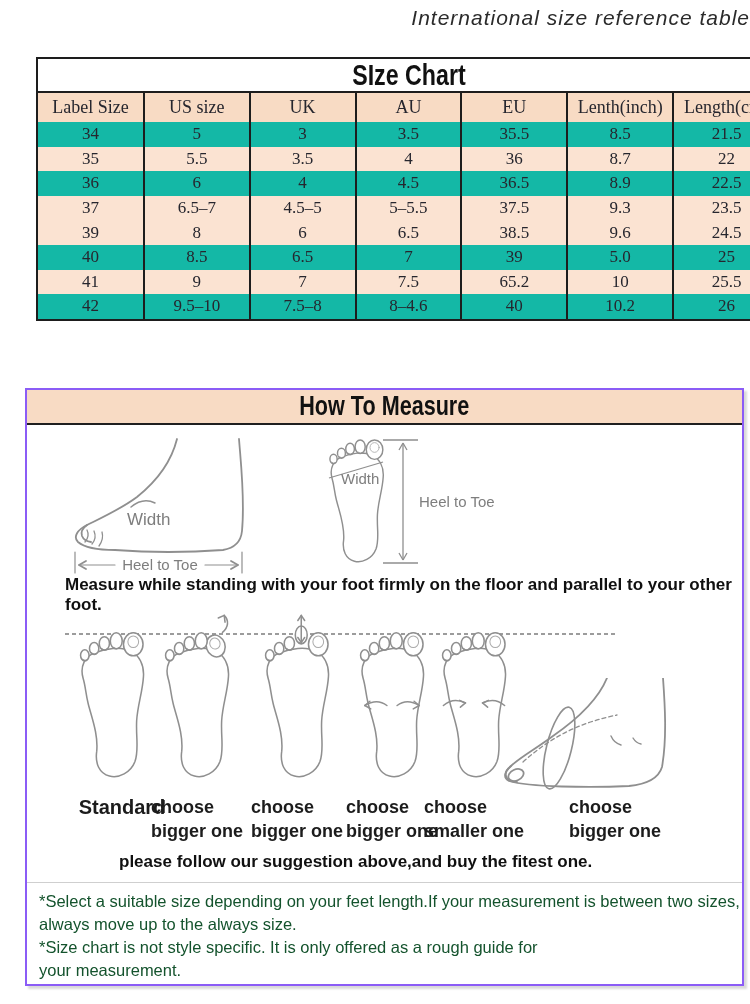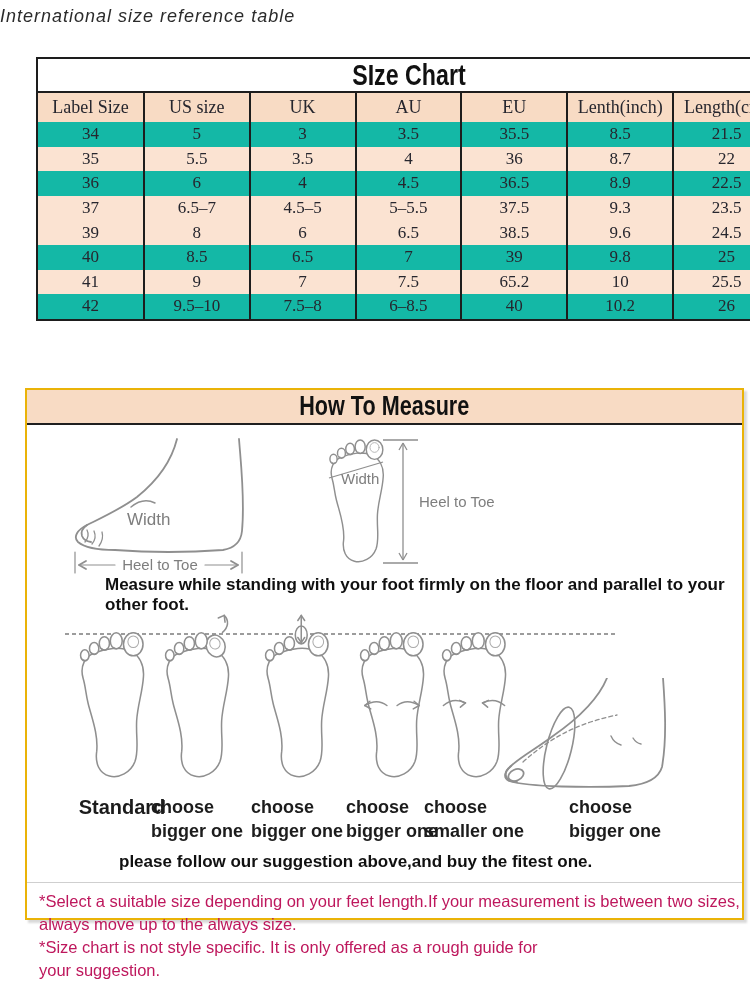--- a/index.html
+++ b/index.html
@@ -1,70 +1,70 @@
 <!DOCTYPE html>
 <html><head>
 <meta charset="utf-8">
 <style>
   * { margin:0; padding:0; box-sizing:border-box; }
   body { background:#fff; font-family:"Liberation Sans", sans-serif; }
   #page { position:relative; width:750px; height:1004px; background:#fff; overflow:hidden; }
 
-  .main-title { position:absolute; top:6px; left:0; right:0; text-align:left;
-    font-style:italic; font-size:18px; letter-spacing:1px; color:#2b2b2b; }
+  .main-title { position:absolute; top:6px; left:0; right:0; text-align:right;
+    font-style:italic; font-size:21px; letter-spacing:1px; color:#2b2b2b; }
 
   
   .size-chart { position:absolute; left:36px; top:57px; width:745px; border:2px solid #1d1d1d; background:#14b8a6; }
   .chart-title { height:34px; display:flex; align-items:center; justify-content:center;
     border-bottom:2px solid #1d1d1d; background:#fff; }
   .chart-title span { font-size:29px; font-weight:800; color:#111; letter-spacing:0px;
     transform:scaleX(0.8); white-space:nowrap; }
   table.sizes { width:100%; border-collapse:collapse; table-layout:fixed;font-family:Liberation Serif, serif; }
   table.sizes th, table.sizes td { border-left:2px solid #1d1d1d; text-align:center;
     color:#26262e; vertical-align:middle; }
   table.sizes th:first-child, table.sizes td:first-child { border-left:none; }
   table.sizes th { background:#f8dbc4; height:29px; font-size:18px; font-weight:normal; }
   table.sizes td { height:24.6px; font-size:17px; }
   table.sizes tr.alt td { background:#fbe3d2; }
 
   
-  .measure-box { position:absolute; left:25px; top:388px; width:719px; height:532px;
-    border:2px solid #eab308; background:#fff; box-shadow:3px 3px 2px rgba(0,0,0,0.15); }
+  .measure-box { position:absolute; left:25px; top:388px; width:719px; height:598px;
+    border:2px solid #8b5cf6; background:#fff; box-shadow:3px 3px 2px rgba(0,0,0,0.15); }
   .measure-header { position:absolute; top:0; left:0; right:0; height:35px;
     background:#f8dbc4; border-bottom:2px solid #1f1f1f;
     display:flex; align-items:center; justify-content:center; }
   .measure-header-text { font-size:27px; font-weight:800; color:#111; transform:scaleX(0.8); white-space:nowrap; }
 
   .diagram { position:absolute; }
   .side-foot  { left:38px;  top:47px;  width:185px; height:138px; }
   .top-foot   { left:292px; top:42px;  width:195px; height:140px; }
   .girth-foot { left:472px; top:288px; width:200px; height:115px; }
 
-  .instruction { position:absolute; left:38px; top:185px; font-size:17px; font-weight:bold; color:#101010;margin-left:40px; }
+  .instruction { position:absolute; left:38px; top:185px; font-size:17px; font-weight:bold; color:#101010; }
 
   .dotted-line { position:absolute; left:38px; top:243px; width:552px; height:2px;
     background:repeating-linear-gradient(90deg,#9c9c9c 0 4px, transparent 4px 7px); }
 
   .foot { position:absolute; top:222px; width:82px; height:170px; }
   .fp1 { left:44px; }  .fp2 { left:129px; } .fp3 { left:229px; }
   .fp4 { left:324px; } .fp5 { left:406px; }
 
   .foot-label { position:absolute; top:405px; transform:translateX(-50%);
     color:#1c1c1c; font-weight:600; font-size:18px; line-height:24px; white-space:nowrap; }
   .foot-label span { display:block; }
   .foot-label .standard { font-size:20px; }
   .lb1 { left:95px; } .lb2 { left:170px; } .lb3 { left:270px; }
   .lb4 { left:365px; } .lb5 { left:447px; } .lb6 { left:588px; }
 
   .suggestion { position:absolute; left:50px; top:462px; font-size:17px; font-weight:bold; color:#101010;margin-left:42px; }
 
   .divider { position:absolute; left:0; top:492px; width:100%; border-top:1px solid #cfcfcf; }
 
   .notes { position:absolute; left:12px; top:500px; width:700px;
-    font-size:16.5px; line-height:23px; color:#be185d; }
+    font-size:16.5px; line-height:23px; color:#14532d; }
   .notes div { white-space:nowrap; }
 </style>
 </head>
 <body>
 
 <div id="page">
 
   <div class="main-title">International size reference table</div>
 
   <div class="size-chart">
@@ -128,37 +128,37 @@
             <td>38.5</td>
             <td>9.6</td>
             <td>24.5</td>
           </tr>
           <tr>
             <td>40</td>
             <td>8.5</td>
             <td>6.5</td>
             <td>7</td>
             <td>39</td>
-            <td>9.8</td>
+            <td>5.0</td>
             <td>25</td>
           </tr>
           <tr class="alt">
             <td>41</td>
             <td>9</td>
             <td>7</td>
             <td>7.5</td>
             <td>65.2</td>
             <td>10</td>
             <td>25.5</td>
           </tr>
           <tr>
             <td>42</td>
             <td>9.5–10</td>
             <td>7.5–8</td>
-            <td>6–8.5</td>
+            <td>8–4.6</td>
             <td>40</td>
             <td>10.2</td>
             <td>26</td>
           </tr>
         </tbody>
     </table>
   </div>
 
   <div class="measure-box">
     <div class="measure-header">
@@ -333,17 +333,17 @@
     </div>
 
     <div class="suggestion">please follow our suggestion above,and buy the fitest one.</div>
 
     <div class="divider"></div>
 
     <div class="notes">
       <div>*Select a suitable size depending on your feet length.If your measurement is between two sizes,</div>
       <div>always move up to the always size.</div>
       <div>*Size chart is not style specific. It is only offered as a rough guide for</div>
-      <div>your suggestion.</div>
+      <div>your measurement.</div>
     </div>
   </div>
 
 </div>
 
 </body></html>

